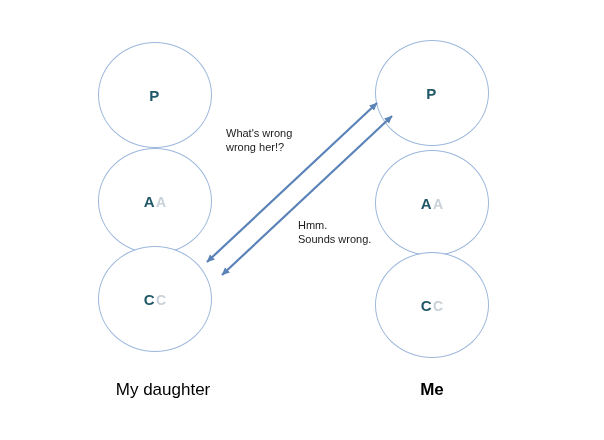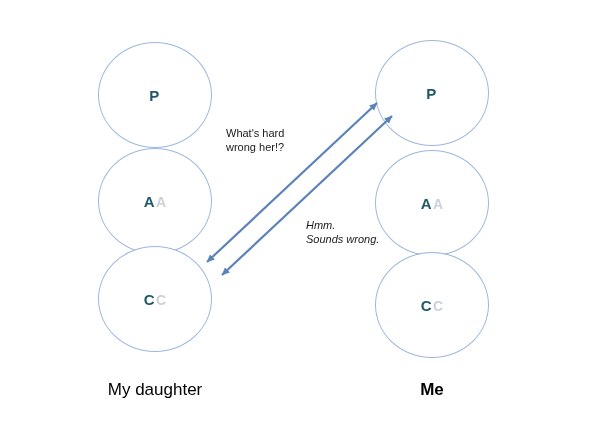--- a/index.html
+++ b/index.html
@@ -68,30 +68,30 @@
   }
 
   .annotation {
     position: absolute;
     font-size: 11px;
     line-height: 14px;
     color: #1a1a1a;
     white-space: nowrap;
   }
   .annotation-stimulus { left: 226px; top: 126px; }
-  .annotation-response { left: 306px; top: 218px; font-style: italic; }
+  .annotation-response { left: 298px; top: 218px; }
 
   .column-label {
     position: absolute;
     top: 380px;
     font-size: 17px;
     color: var(--label-text, #000000);
     text-align: center;
   }
-  .column-label-left  { left: 80px;  width: 150px; }
+  .column-label-left  { left: 88px;  width: 150px; }
   .column-label-right { left: 380px; width: 104px; font-weight: bold; }
 </style>
 </head>
 <body>
 
 <div class="canvas">
 
   <div class="ellipse circle-left-p">
     <span class="ego-letter">P</span>
       <span class="ghost-letter"></span>
@@ -125,21 +125,21 @@
       </marker>
       <marker id="ah-start" markerWidth="9" markerHeight="8" refX="7.5" refY="3.5" orient="auto-start-reverse" markerUnits="userSpaceOnUse">
         <path class="arrowhead-shape" d="M0,0 L8,3.5 L0,7 Z"></path>
       </marker>
     </defs>
     <line class="arrow-line" x1="207" y1="262" x2="377" y2="103" marker-start="url(#ah-start)" marker-end="url(#ah-end)"></line>
     <line class="arrow-line" x1="222" y1="275" x2="392" y2="116" marker-start="url(#ah-start)" marker-end="url(#ah-end)"></line>
   </svg>
 
   <div class="annotation annotation-stimulus">
-    <div>What's hard</div>
+    <div>What's wrong</div>
     <div>wrong her!?</div>
   </div>
   <div class="annotation annotation-response">
     <div>Hmm.</div>
     <div>Sounds wrong.</div>
   </div>
 
   <div class="column-label column-label-left">My daughter</div>
   <div class="column-label column-label-right">Me</div>
 

